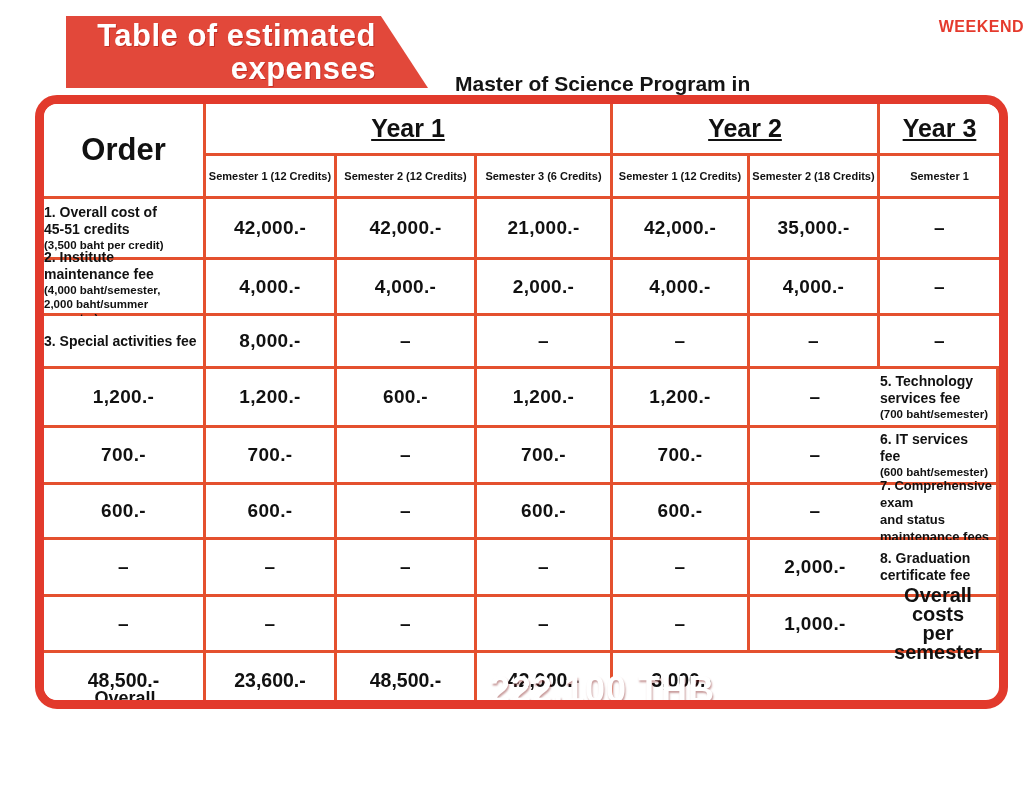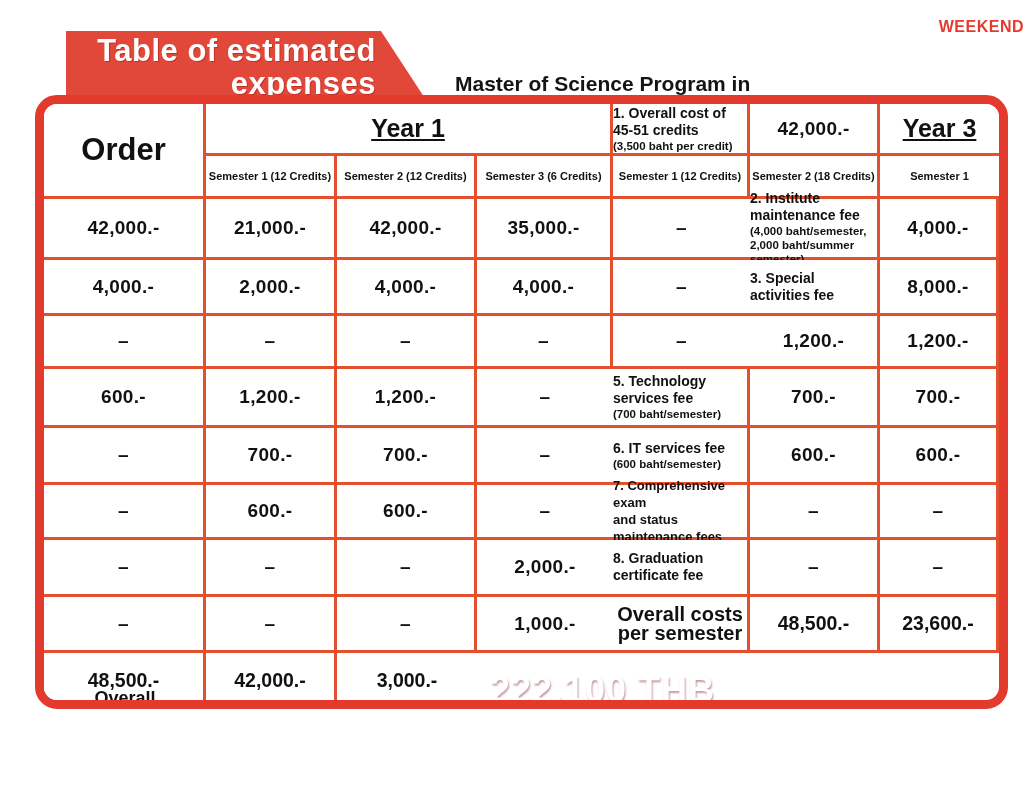--- a/index.html
+++ b/index.html
@@ -10,21 +10,21 @@
     --chevron:#f05a25;
     --badge-red:#e53a2d;
   }
   *{box-sizing:border-box;margin:0;padding:0;}
   html,body{width:1024px;height:793px;background:#ffffff;overflow:hidden;}
   body{font-family:"Liberation Sans", sans-serif;color:#111;position:relative;}
   .pre{white-space:pre-line;}
 
   
   .title-banner{
-    position:absolute;left:66px;top:31px;width:362px;height:72px;
+    position:absolute;left:66px;top:16px;width:362px;height:72px;
     background:#e2483a;
     clip-path:polygon(0 0, 87% 0, 100% 100%, 0 100%);
     display:flex;flex-direction:column;justify-content:center;align-items:flex-end;
     padding-right:52px;
     filter:drop-shadow(4px 3px 0 rgba(205,40,35,.45));
   }
   .title-banner .l1, .title-banner .l2{
     color:#fff;font-weight:bold;font-size:31px;line-height:33px;letter-spacing:.5px;
     text-shadow:1px 1px 0 rgba(170,25,20,.55);
   }
@@ -91,20 +91,21 @@
   <span class="l2">expenses</span>
 </div>
 <div class="program-title pre">Master of Science Program in
 Computer Science and Information Systems</div>
 <div class="weekend-badge">WEEKEND</div>
 
 <div class="fee-table">
 
   <div class="c order-cell">Order</div>
   <div class="c yearcell y1">Year 1</div>
+  <div class="c yearcell y2">Year 2</div>
   <div class="c yearcell y3 lastcol">Year 3</div>
 
   <div class="c sem">Semester 1 (12 Credits)</div>
   <div class="c sem">Semester 2 (12 Credits)</div>
   <div class="c sem">Semester 3 (6 Credits)</div>
   <div class="c sem">Semester 1 (12 Credits)</div>
   <div class="c sem">Semester 2 (18 Credits)</div>
   <div class="c sem lastcol">Semester 1</div>
 
   <div class="c rowlabel">

